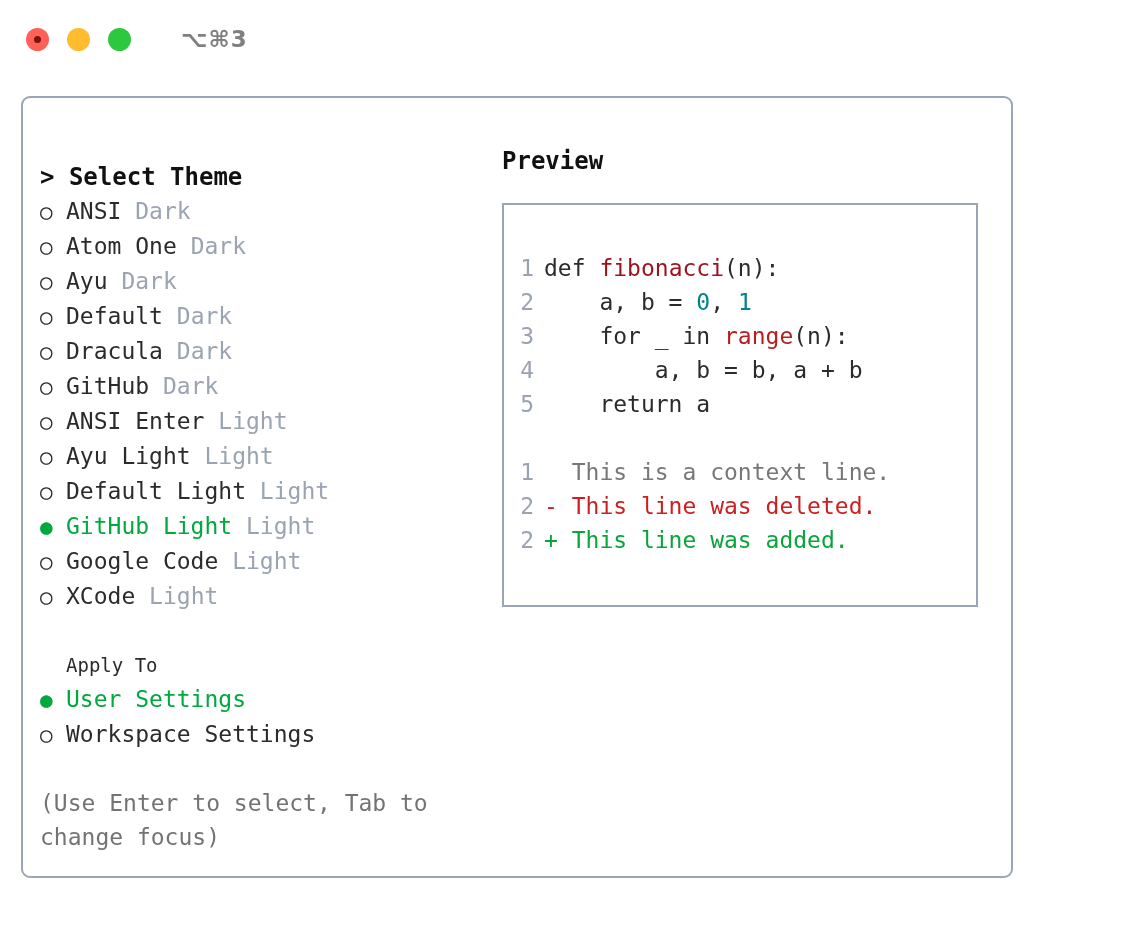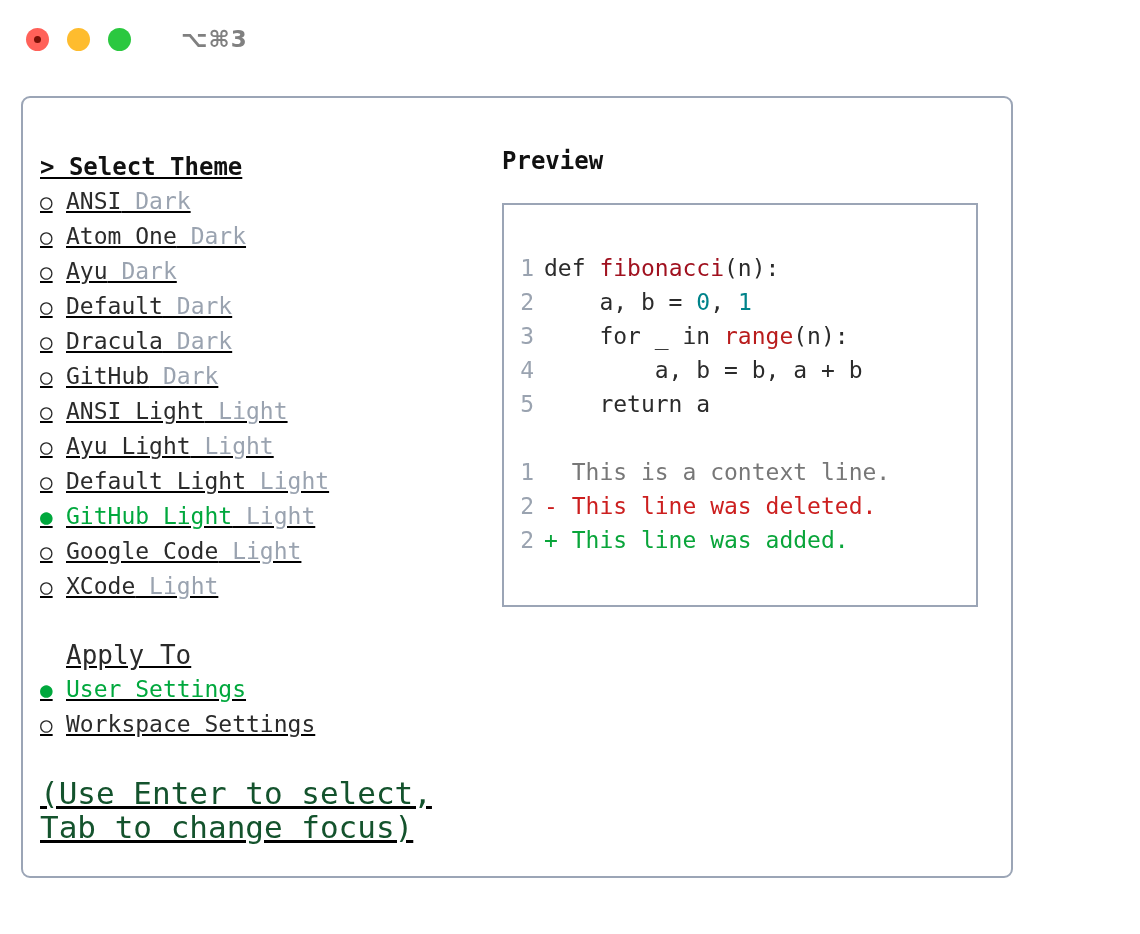--- a/index.html
+++ b/index.html
@@ -77,23 +77,22 @@
     border: 2px solid #9ba5b6;
     border-radius: 9px;
     box-sizing: border-box;
     background: #ffffff;
   }
 
   
   #theme-panel {
     position: absolute;
     left: 17px;
-    top: 52px;
+    top: 62px;
     width: 440px;
-    text-decoration: underline;
   }
 
   .heading {
     font-size: 24px;
     font-weight: 700;
     color: #111111;
     line-height: 34px;
     white-space: pre;
   }
 
@@ -112,32 +111,32 @@
     color: #2b2b2b;
     font-size: 21px;
   }
   .opt-row.selected .marker { color: #00a83d; }
   .opt-row.selected .opt-label { color: #00a83d; }
   .opt-label { color: #2b2b2b; }
   .opt-suffix { color: #9aa3b0; }
 
   #apply-section { margin-top: 34px; }
   .apply-heading {
-    font-size: 26px;
+    font-size: 19px;
     color: #2b2b2b;
     line-height: 34px;
     padding-left: 26px;
     white-space: pre;
   }
 
   #hint {
     margin-top: 34px;
-    font-size: 31px;
-    line-height: 34px;
-    color: #14532d;
+    font-size: 23px;
+    line-height: 34px;
+    color: #737373;
     width: 412px;
     word-spacing: 0px;
   }
 
   
   #preview-panel {
     position: absolute;
     left: 479px;
     top: 46px;
     width: 490px;
@@ -198,21 +197,21 @@
 
       <div class="heading">&gt; Select Theme</div>
 
       <div id="theme-list">
           <div class="opt-row"><span class="marker">○</span><span class="opt-label">ANSI</span><span class="opt-suffix"> Dark</span></div>
           <div class="opt-row"><span class="marker">○</span><span class="opt-label">Atom One</span><span class="opt-suffix"> Dark</span></div>
           <div class="opt-row"><span class="marker">○</span><span class="opt-label">Ayu</span><span class="opt-suffix"> Dark</span></div>
           <div class="opt-row"><span class="marker">○</span><span class="opt-label">Default</span><span class="opt-suffix"> Dark</span></div>
           <div class="opt-row"><span class="marker">○</span><span class="opt-label">Dracula</span><span class="opt-suffix"> Dark</span></div>
           <div class="opt-row"><span class="marker">○</span><span class="opt-label">GitHub</span><span class="opt-suffix"> Dark</span></div>
-          <div class="opt-row"><span class="marker">○</span><span class="opt-label">ANSI Light</span><span class="opt-suffix"> Light</span></div>
+          <div class="opt-row"><span class="marker">○</span><span class="opt-label">ANSI Enter</span><span class="opt-suffix"> Light</span></div>
           <div class="opt-row"><span class="marker">○</span><span class="opt-label">Ayu Light</span><span class="opt-suffix"> Light</span></div>
           <div class="opt-row"><span class="marker">○</span><span class="opt-label">Default Light</span><span class="opt-suffix"> Light</span></div>
           <div class="opt-row selected"><span class="marker">●</span><span class="opt-label">GitHub Light</span><span class="opt-suffix"> Light</span></div>
           <div class="opt-row"><span class="marker">○</span><span class="opt-label">Google Code</span><span class="opt-suffix"> Light</span></div>
           <div class="opt-row"><span class="marker">○</span><span class="opt-label">XCode</span><span class="opt-suffix"> Light</span></div>
         </div>
 
       <div id="apply-section">
         <div class="apply-heading">Apply To</div>
         <div id="apply-list">

